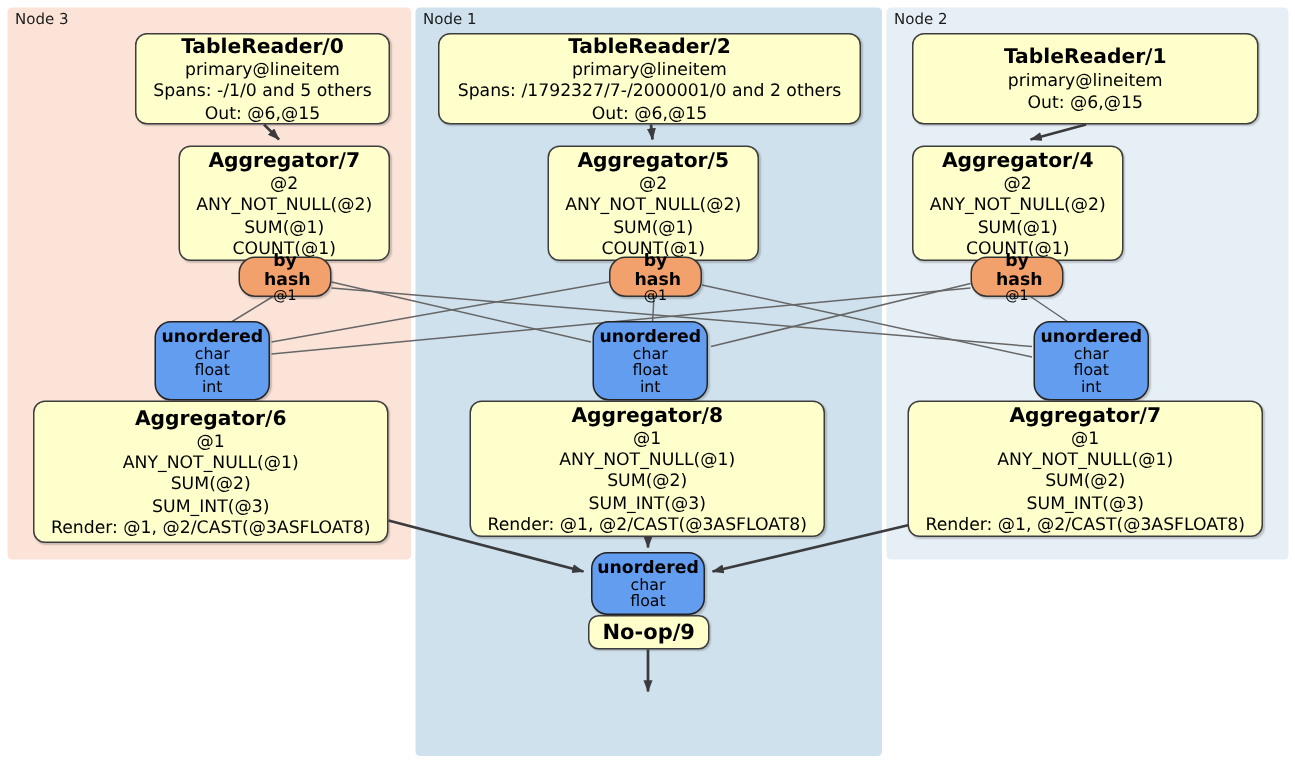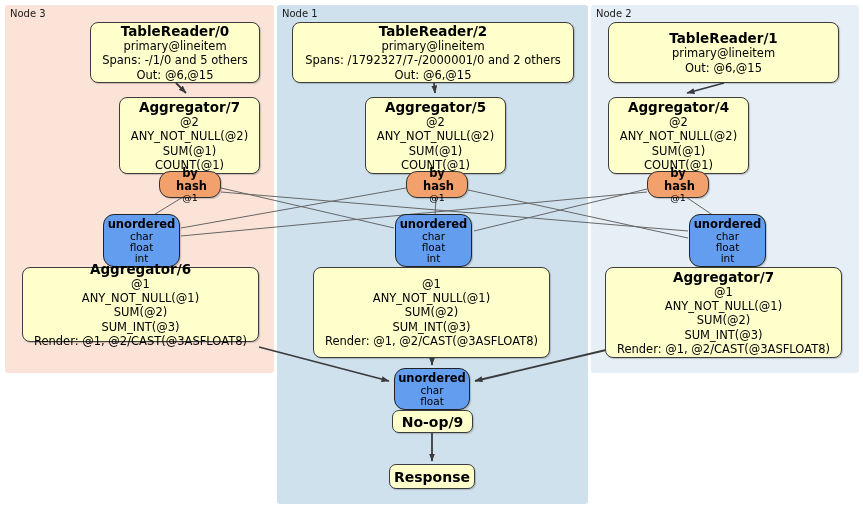--- a/index.html
+++ b/index.html
@@ -111,21 +111,21 @@
     <div class="rdetail">@1</div>
   </div>
 
   <div class="box sync" style="left:103px;top:214px;width:77px;height:53px;">
     <div class="slabel">unordered</div>
     <div class="stype">char</div>
     <div class="stype">float</div>
     <div class="stype">int</div>
   </div>
 
-  <div class="box proc" style="left:22px;top:267px;width:237px;height:75px;">
+  <div class="box proc" style="left:22px;top:267px;width:237px;height:95px;">
     <div class="title">Aggregator/6</div>
     <div class="line">@1</div>
     <div class="line">ANY_NOT_NULL(@1)</div>
     <div class="line">SUM(@2)</div>
     <div class="line">SUM_INT(@3)</div>
     <div class="line">Render: @1, @2/CAST(@3ASFLOAT8)</div>
   </div>
 
   <div class="box proc" style="left:292px;top:22px;width:282px;height:61px;">
     <div class="title">TableReader/2</div>
@@ -148,20 +148,21 @@
   </div>
 
   <div class="box sync" style="left:395px;top:214px;width:77px;height:53px;">
     <div class="slabel">unordered</div>
     <div class="stype">char</div>
     <div class="stype">float</div>
     <div class="stype">int</div>
   </div>
 
   <div class="box proc" style="left:313px;top:267px;width:237px;height:91px;">
+    <div class="title">Aggregator/8</div>
     <div class="line">@1</div>
     <div class="line">ANY_NOT_NULL(@1)</div>
     <div class="line">SUM(@2)</div>
     <div class="line">SUM_INT(@3)</div>
     <div class="line">Render: @1, @2/CAST(@3ASFLOAT8)</div>
   </div>
 
   <div class="box proc" style="left:608px;top:22px;width:231px;height:61px;">
     <div class="title">TableReader/1</div>
     <div class="line">primary@lineitem</div>
@@ -200,17 +201,14 @@
   <div class="box sync" style="left:394px;top:368px;width:76px;height:42px;">
     <div class="slabel">unordered</div>
     <div class="stype">char</div>
     <div class="stype">float</div>
   </div>
 
   <div class="box terminal" style="left:392px;top:410px;width:81px;height:23px;">
     <div>No-op/9</div>
   </div>
 
-  <div class="box terminal" style="left:389px;top:464px;width:86px;height:25px;">
-    <div>Response</div>
-  </div>
 
 </div>
 
 </body></html>

